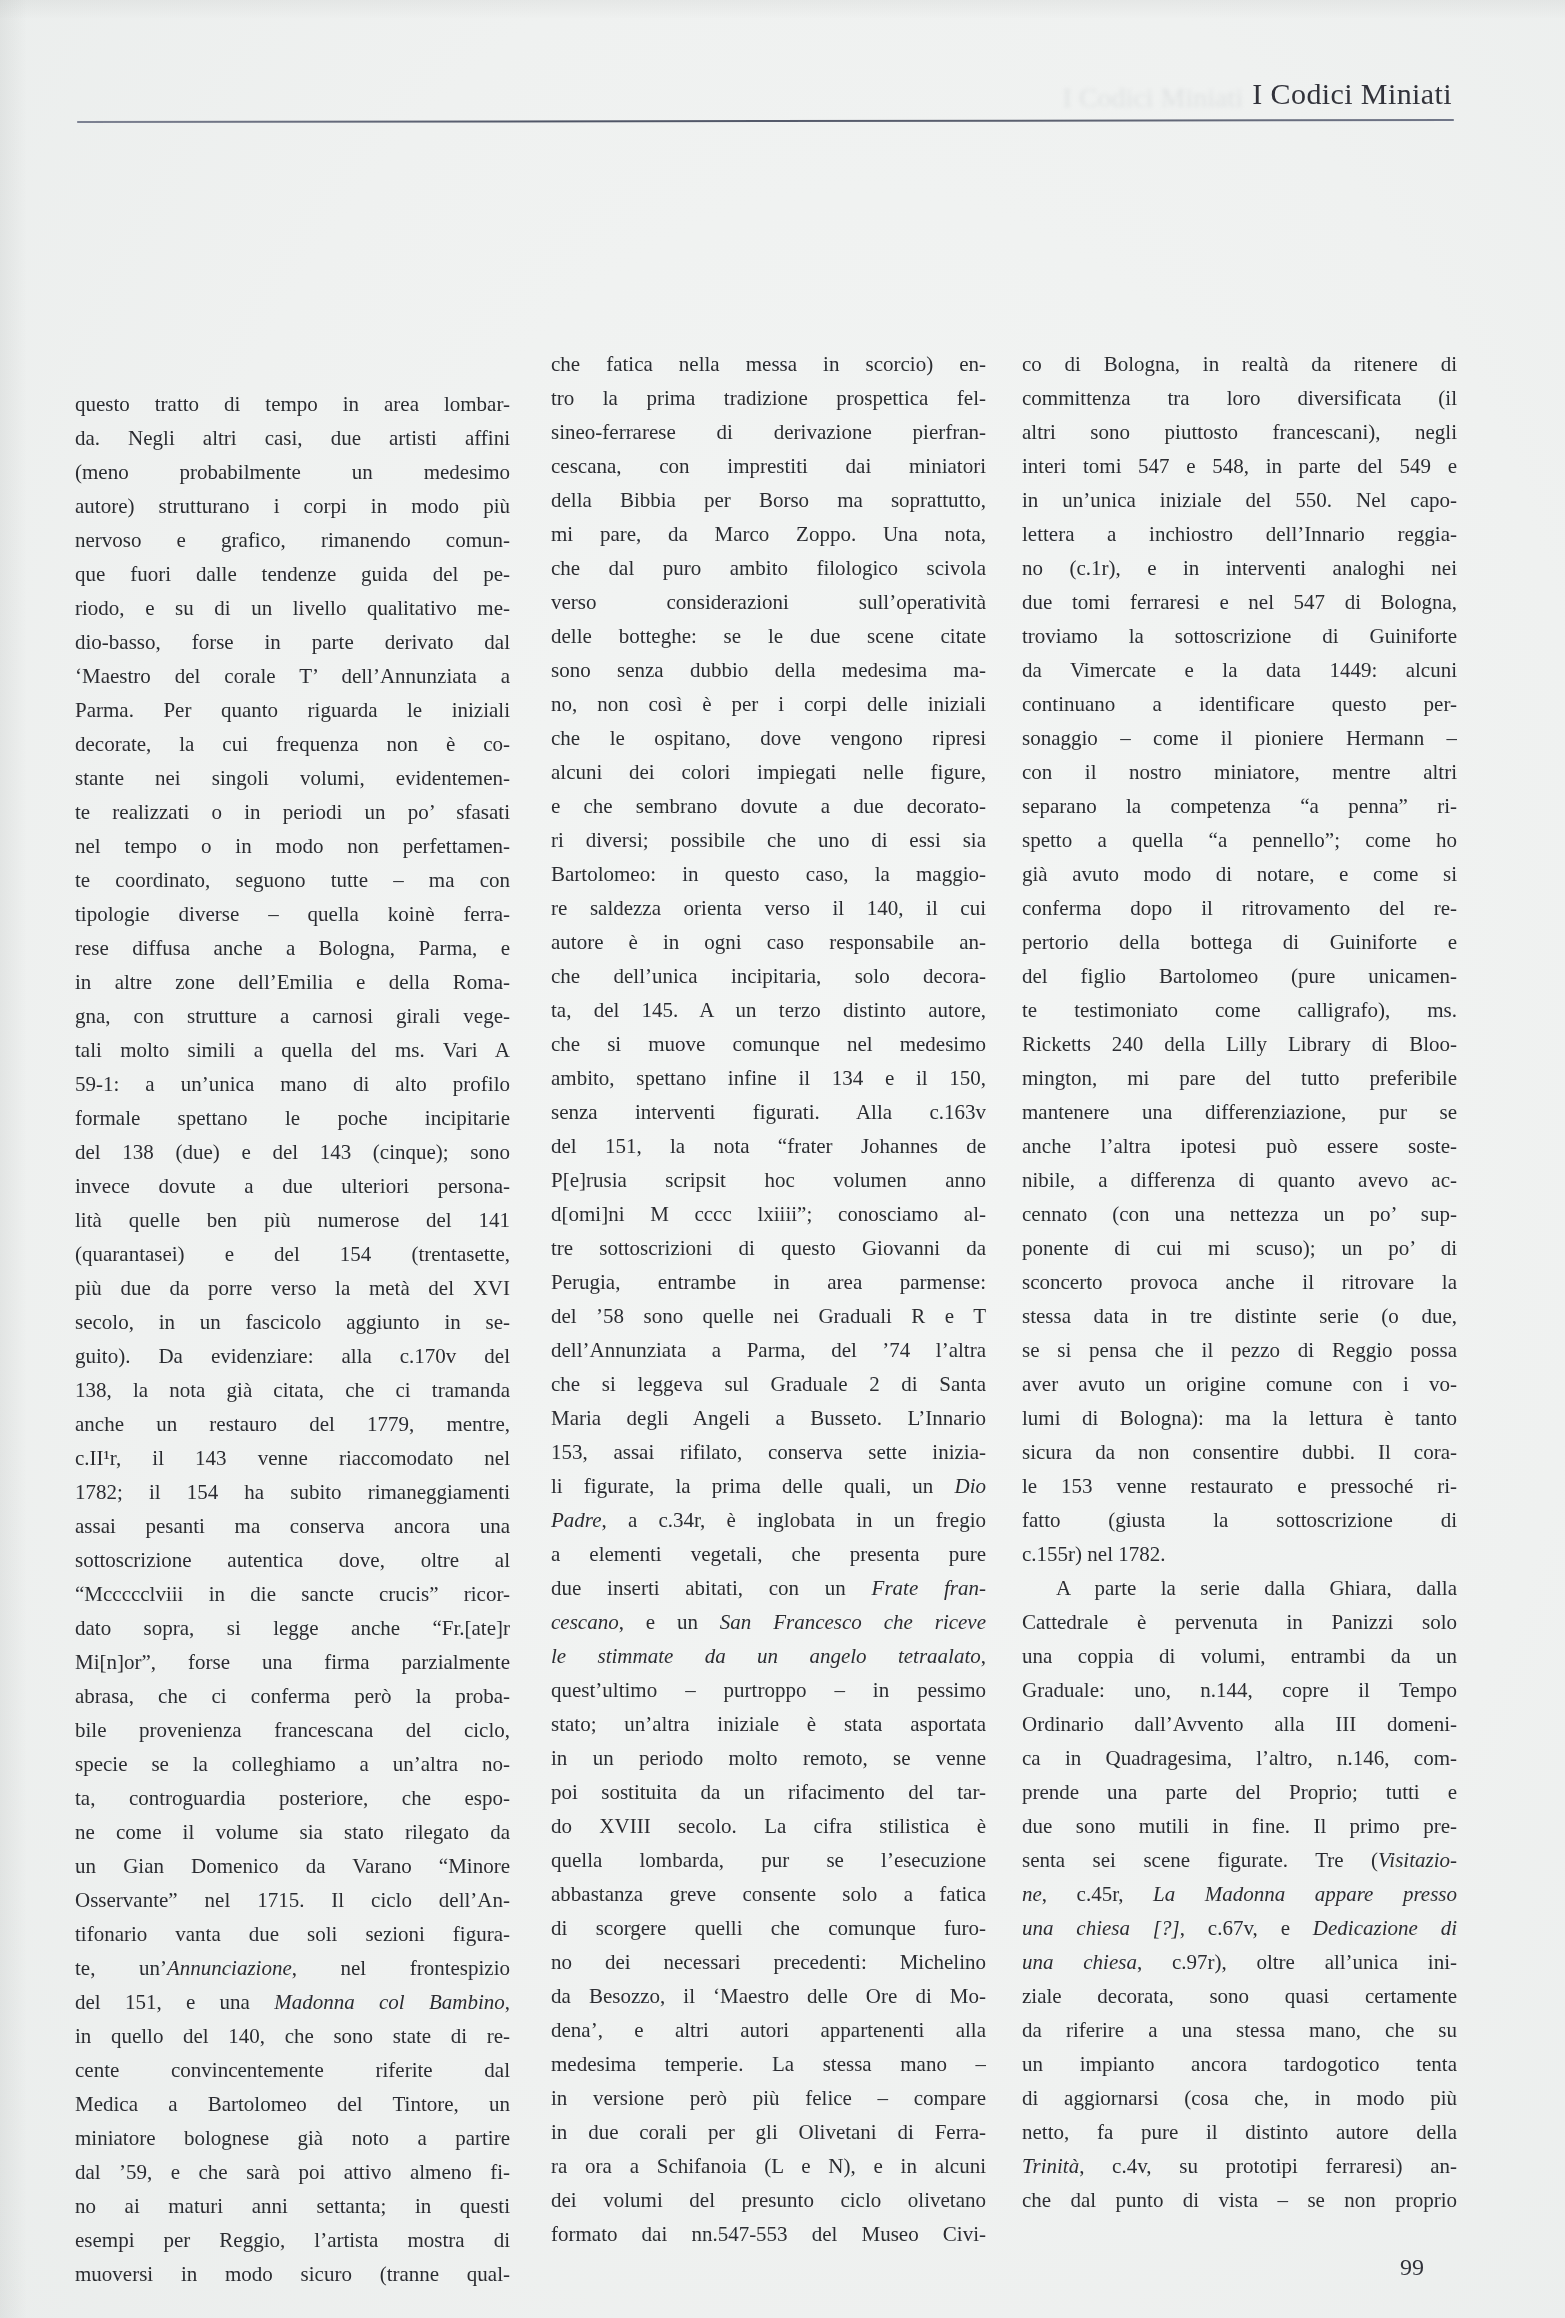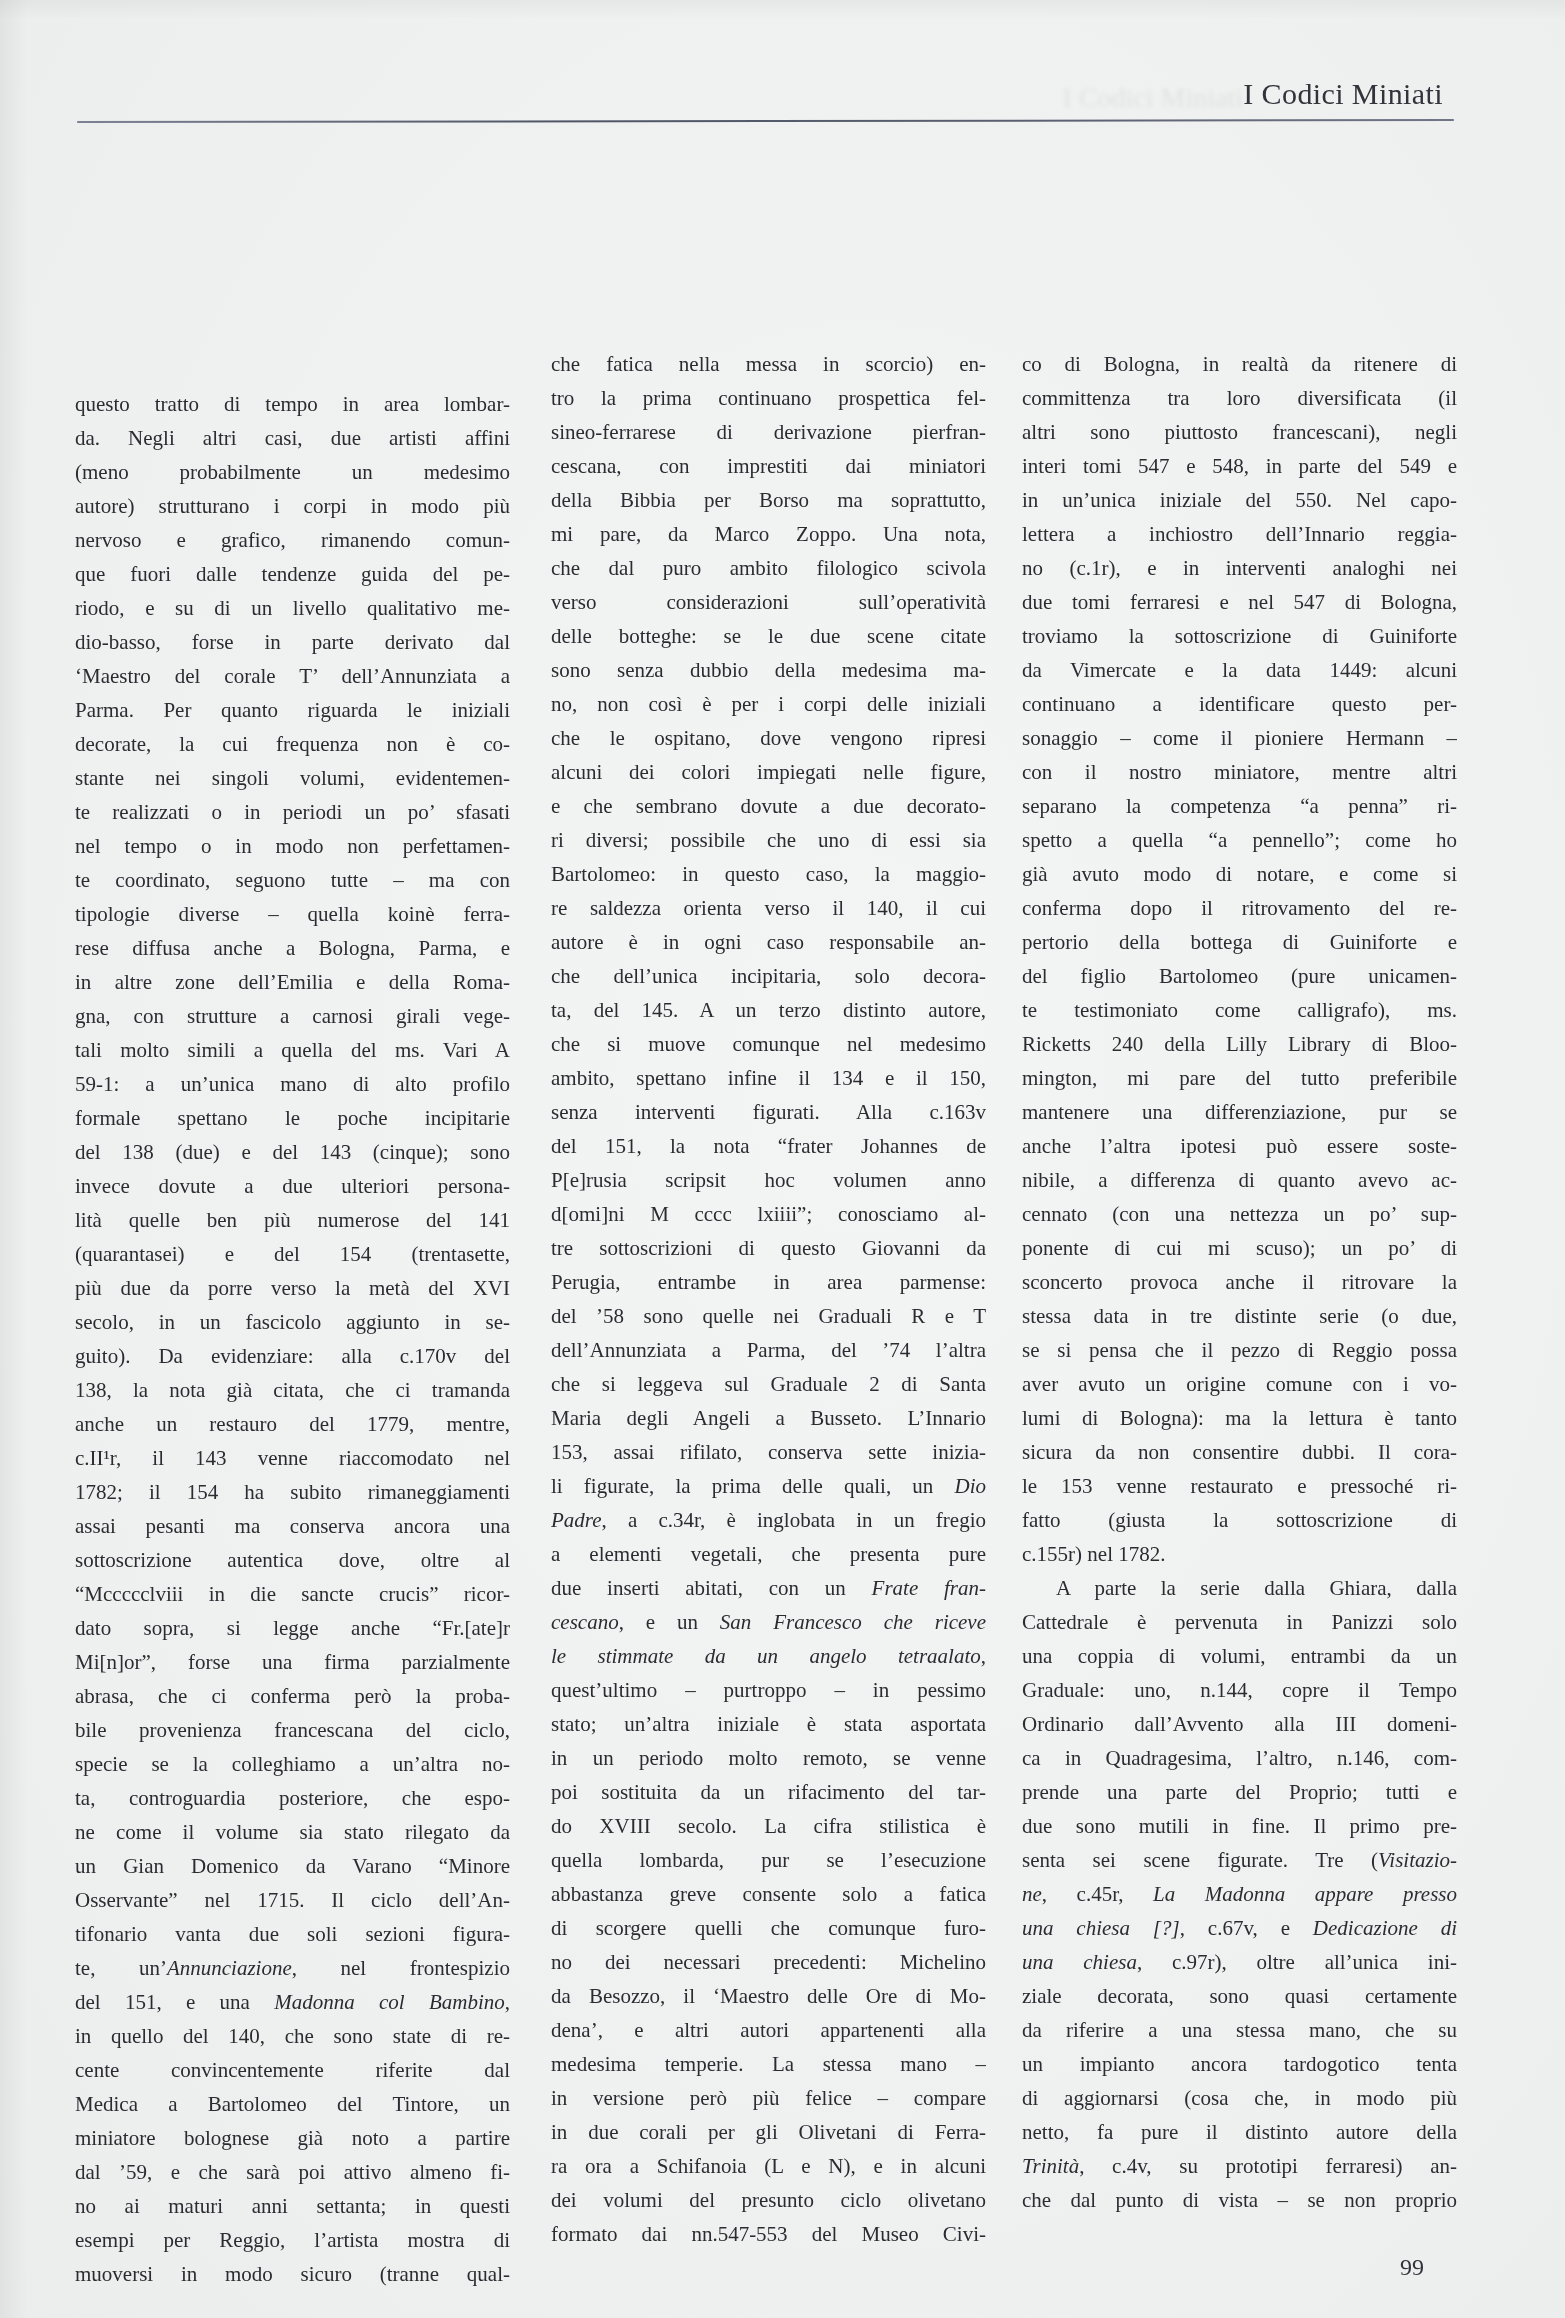--- a/index.html
+++ b/index.html
@@ -16,21 +16,21 @@
     position:absolute;left:0;top:0;width:27px;height:100%;
     background:linear-gradient(90deg, rgba(120,125,124,0.10), rgba(120,125,124,0.0));
     pointer-events:none;
   }
   .edge-wash-top{
     position:absolute;left:0;top:0;width:100%;height:19px;
     background:linear-gradient(180deg, rgba(110,115,114,0.08), rgba(110,115,114,0.0));
     pointer-events:none;
   }
   .running-head{
-    position:absolute;top:77px;right:122px;
+    position:absolute;top:77px;right:113px;
     font-size:30px;line-height:34px;
     color:#32333b;letter-spacing:0.4px;
     white-space:nowrap;
   }
   .ghost-head{
     position:absolute;top:81px;right:322px;
     font-size:28px;line-height:34px;
     color:#8e959d;opacity:.17;filter:blur(2.3px);
     white-space:nowrap;
   }
@@ -126,21 +126,21 @@
       <div class="line"><span>cente convincentemente riferite dal</span></div>
       <div class="line"><span>Medica a Bartolomeo del Tintore, un</span></div>
       <div class="line"><span>miniatore bolognese già noto a partire</span></div>
       <div class="line"><span>dal ’59, e che sarà poi attivo almeno fi-</span></div>
       <div class="line"><span>no ai maturi anni settanta; in questi</span></div>
       <div class="line"><span>esempi per Reggio, l’artista mostra di</span></div>
       <div class="line"><span>muoversi in modo sicuro (tranne qual-</span></div>
     </div>
   <div class="col col-2">
       <div class="line"><span>che fatica nella messa in scorcio) en-</span></div>
-      <div class="line"><span>tro la prima continuano prospettica fel-</span></div>
+      <div class="line"><span>tro la prima tradizione prospettica fel-</span></div>
       <div class="line"><span>sineo-ferrarese di derivazione pierfran-</span></div>
       <div class="line"><span>cescana, con imprestiti dai miniatori</span></div>
       <div class="line"><span>della Bibbia per Borso ma soprattutto,</span></div>
       <div class="line"><span>mi pare, da Marco Zoppo. Una nota,</span></div>
       <div class="line"><span>che dal puro ambito filologico scivola</span></div>
       <div class="line"><span>verso considerazioni sull’operatività</span></div>
       <div class="line"><span>delle botteghe: se le due scene citate</span></div>
       <div class="line"><span>sono senza dubbio della medesima ma-</span></div>
       <div class="line"><span>no, non così è per i corpi delle iniziali</span></div>
       <div class="line"><span>che le ospitano, dove vengono ripresi</span></div>

